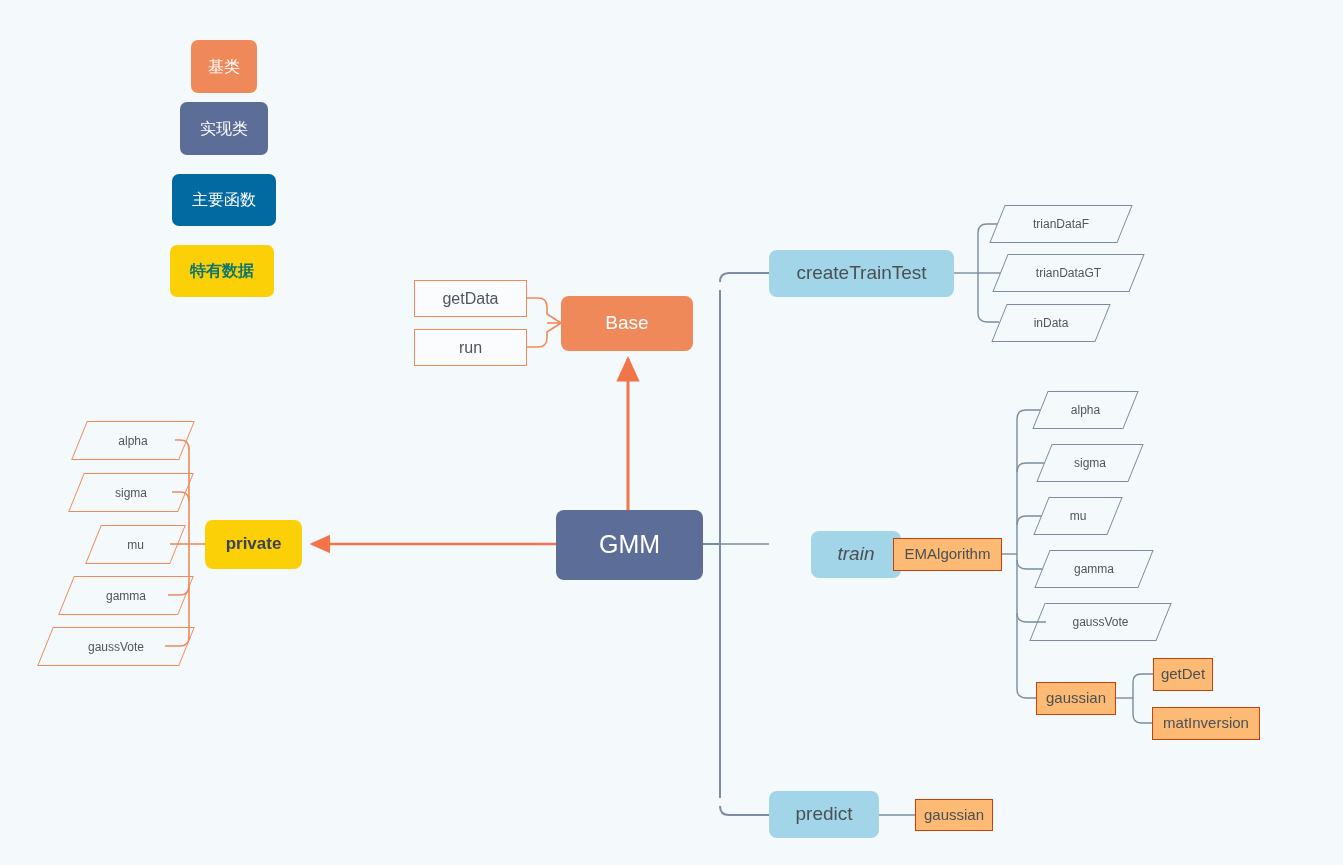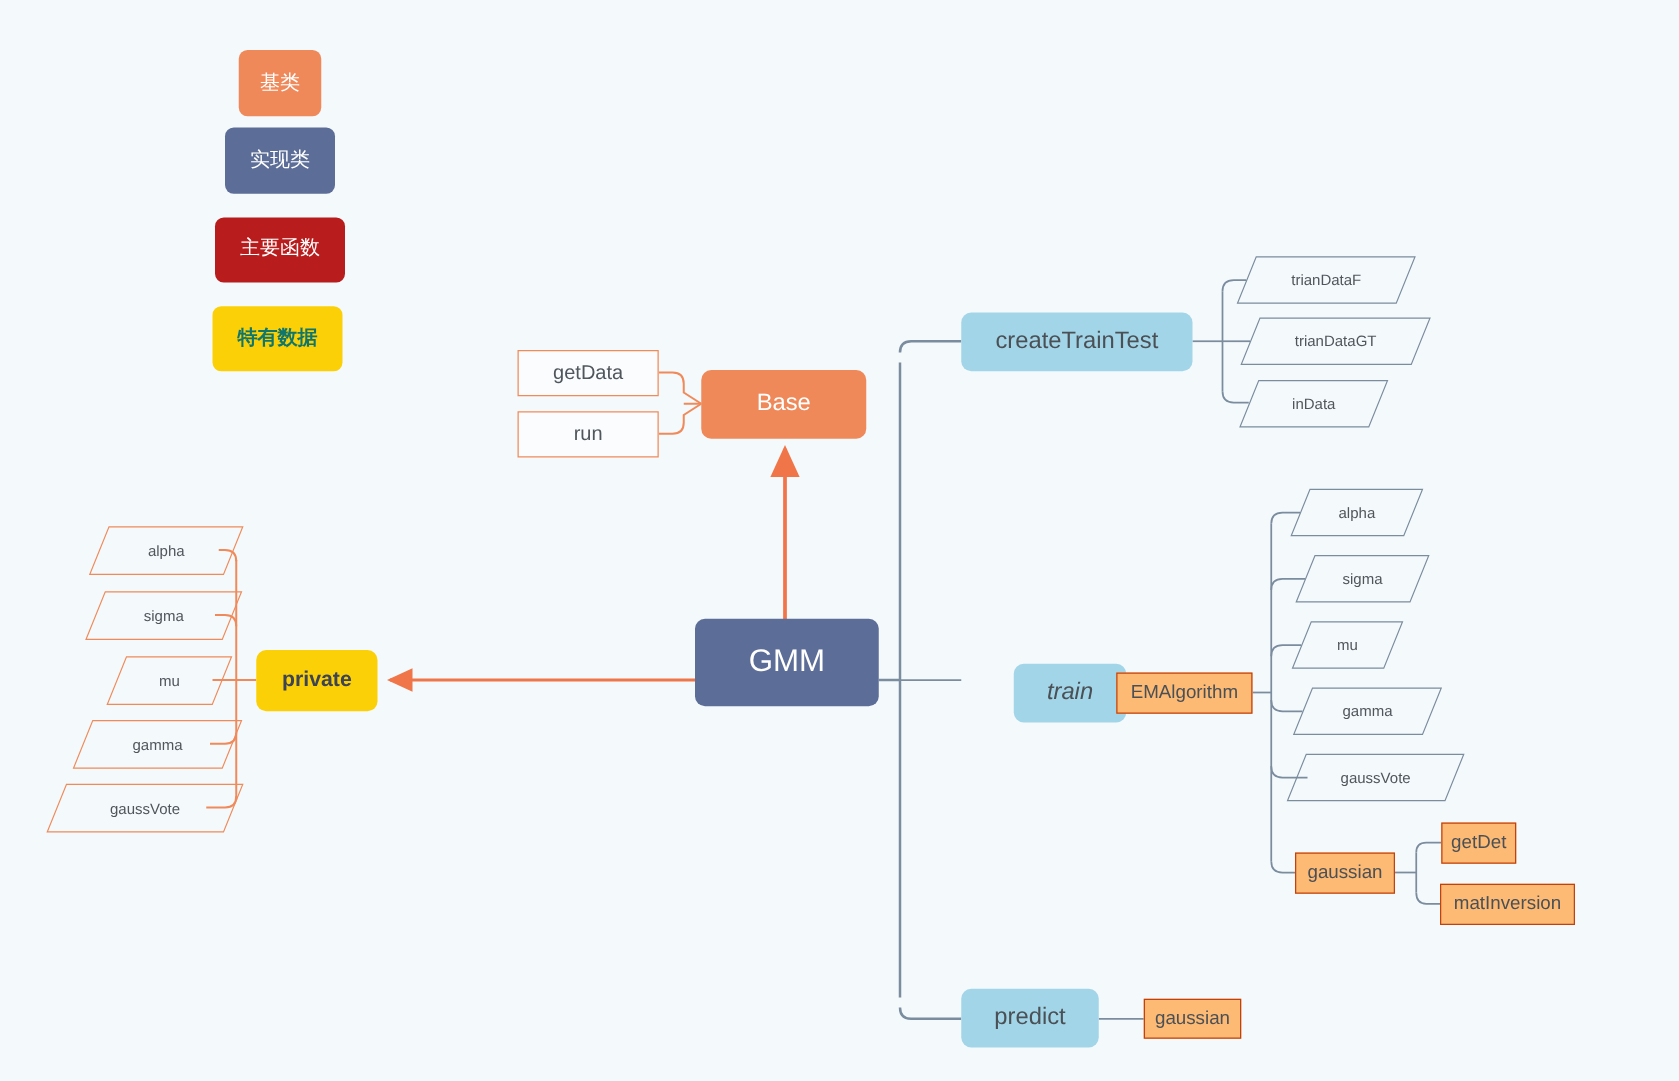--- a/index.html
+++ b/index.html
@@ -13,21 +13,21 @@
   #canvas{position:absolute;inset:0;width:1343px;height:865px;margin-top:15px;}
   svg.wires{position:absolute;left:0;top:0;width:1343px;height:865px;pointer-events:none;}
 
   .node{position:absolute;box-sizing:border-box;display:flex;align-items:center;justify-content:center;
         text-align:center;white-space:nowrap;line-height:1.1;}
 
   
   .legend-chip{border-radius:7px;color:#ffffff;font-size:16px;}
   .legend-orange{background:#f0895a;}
   .legend-slate{background:#5c6d97;}
-  .legend-blue{background:#b91c1c;font-family:Liberation Mono, monospace;}
+  .legend-blue{background:#0369a1;}
   .legend-yellow{background:#fcd006;color:#0f766e;font-weight:bold;}
 
   
   .n-orange{background:#f0895a;color:#fff;border-radius:8px;font-size:19px;}
   .n-slate{background:#5c6d97;color:#fff;border-radius:8px;font-size:25px;}
   .n-yellow{background:#fcd006;color:#3b4355;border-radius:8px;font-size:17px;font-weight:bold;}
   .n-blue-round{background:#a3d5e8;color:#4a5055;border-radius:8px;font-size:19px;}
   .n-blue-rect{background:#fdba74;color:#4a5055;border:1px solid #c2410c;font-size:15px;}
 
   
@@ -129,21 +129,21 @@
   <div class="node n-outline-orange" style="left:414px;top:265px;width:113px;height:37px;">
     <span>getData</span>
   </div>
   <div class="node n-outline-orange" style="left:414px;top:314px;width:113px;height:37px;">
     <span>run</span>
   </div>
   <div class="node n-orange" style="left:561px;top:281px;width:132px;height:55px;">
     <span>Base</span>
   </div>
 
-  <div class="node n-slate" style="left:556px;top:480px;width:147px;height:70px;">
+  <div class="node n-slate" style="left:556px;top:495px;width:147px;height:70px;">
     <span>GMM</span>
   </div>
 
   <div class="node n-yellow" style="left:205px;top:505px;width:97px;height:49px;text-align:center;">
     <span>private</span>
   </div>
 
   <div class="para para-orange" style="left:79px;top:406px;width:108px;height:39px;">
     <div class="shape"></div>
     <div class="lbl">alpha</div>

